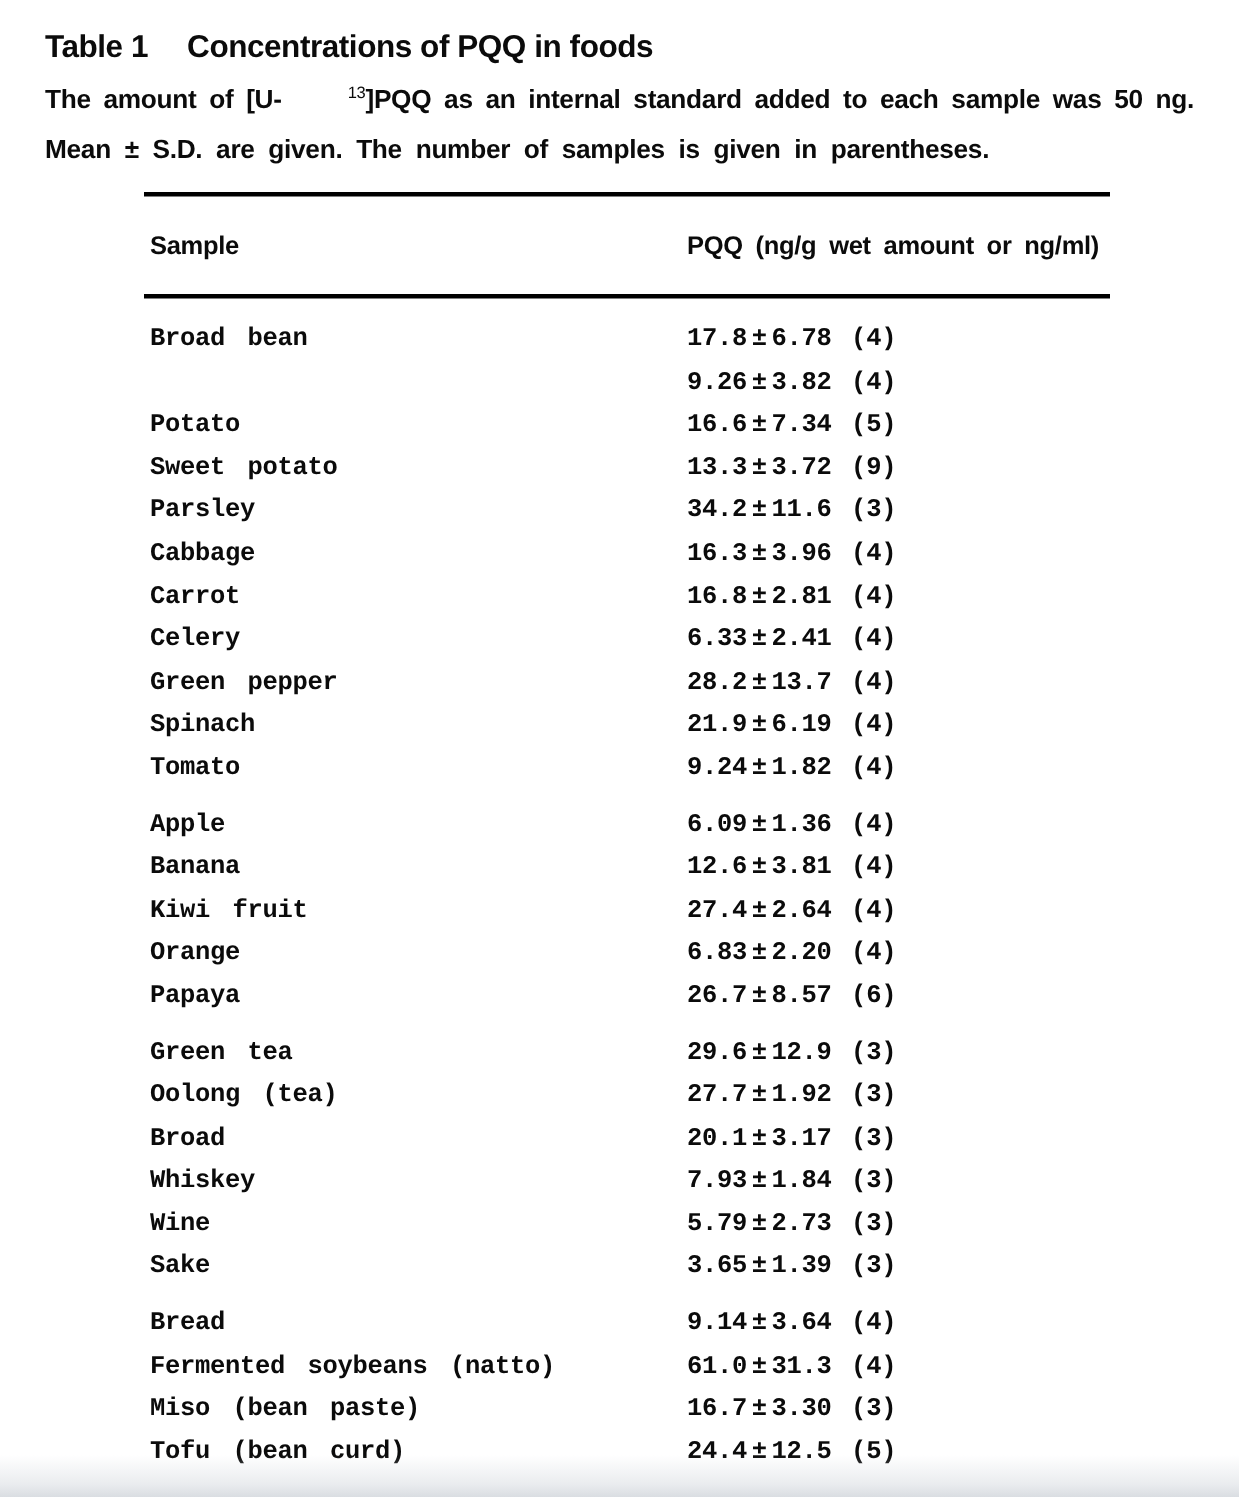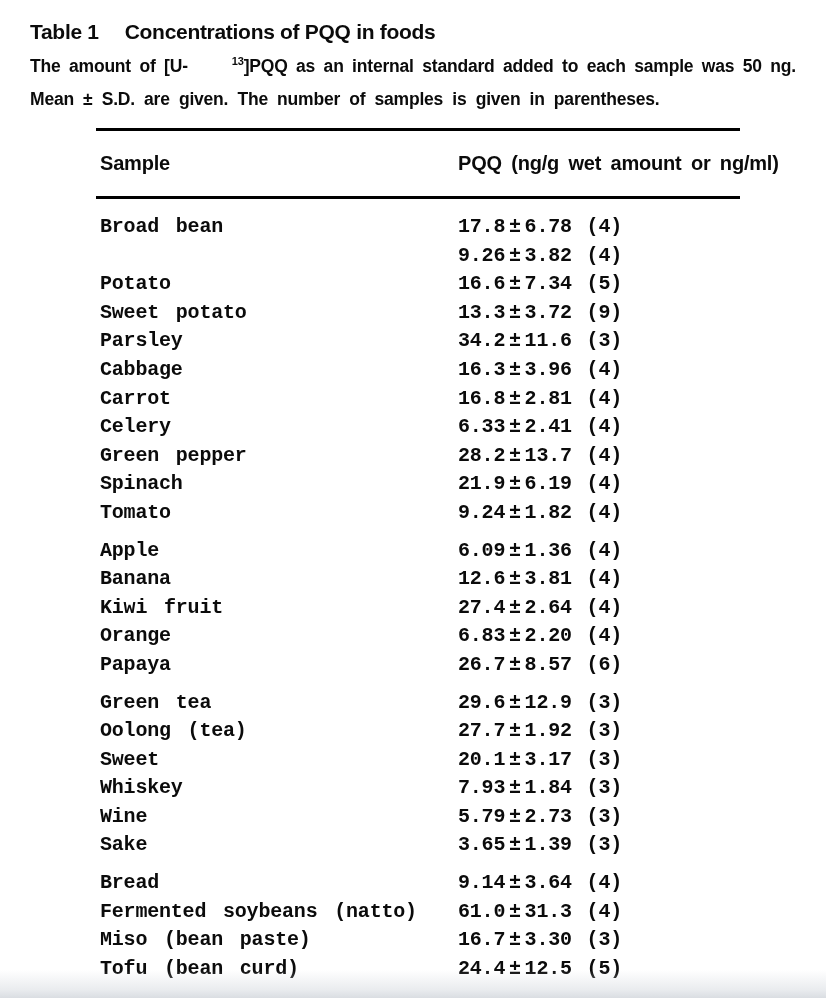--- a/index.html
+++ b/index.html
@@ -57,33 +57,33 @@
   }
   .caption-line-1 {
     text-align: justify;
     text-align-last: justify;
   }
   .caption-line-2 {
     word-spacing: 4.5px;
   }
   sup.iso {
     font-size: 11px;
-    font-weight: 700;
+    font-weight: 400;
     vertical-align: super;
     line-height: 0;
     margin-left: 44px;
   }
 
   
   .data-table {
     position: absolute;
     left: 96px;
     top: 128px;
     width: 644px;
-    font-size: 20px;
+    font-size: 17px;
     font-weight: 700;
     letter-spacing: -0.2px;
   }
   .rule {
     height: 3px;
     background: #000000;
   }
   .thead {
     position: relative;
     height: 65px;
@@ -221,21 +221,21 @@
         <div class="sample-group">
           <div class="table-row">
             <span class="sample-cell">Green tea</span>
             <span class="value-cell">29.6 ± 12.9 (3)</span>
           </div>
           <div class="table-row">
             <span class="sample-cell">Oolong (tea)</span>
             <span class="value-cell">27.7 ± 1.92 (3)</span>
           </div>
           <div class="table-row">
-            <span class="sample-cell">Sweet</span>
+            <span class="sample-cell">Broad</span>
             <span class="value-cell">20.1 ± 3.17 (3)</span>
           </div>
           <div class="table-row">
             <span class="sample-cell">Whiskey</span>
             <span class="value-cell">7.93 ± 1.84 (3)</span>
           </div>
           <div class="table-row">
             <span class="sample-cell">Wine</span>
             <span class="value-cell">5.79 ± 2.73 (3)</span>
           </div>

